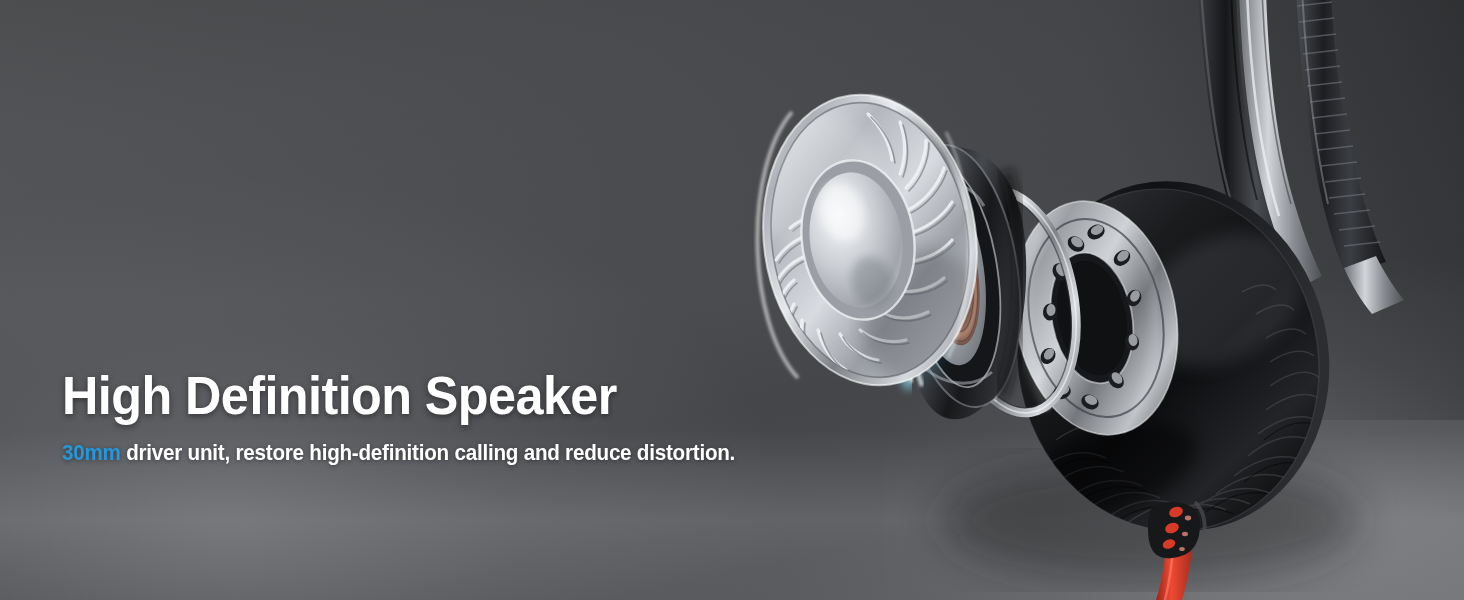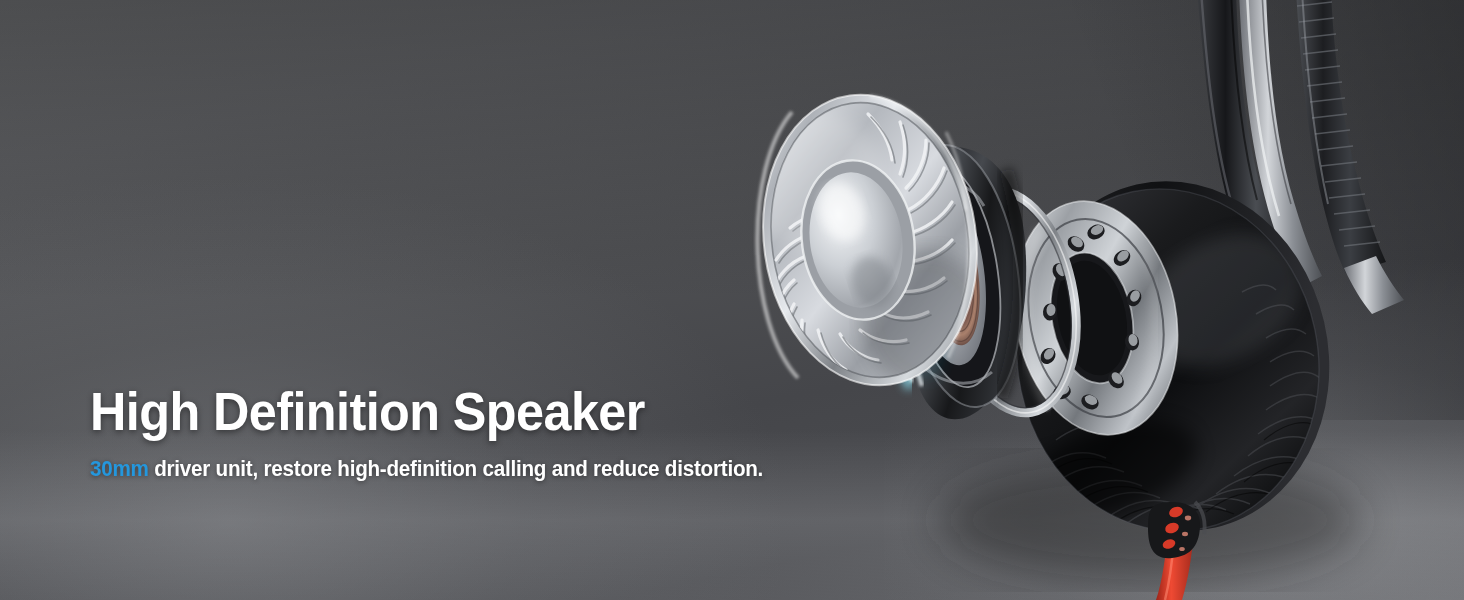--- a/index.html
+++ b/index.html
@@ -32,21 +32,21 @@
   .bg-vignette-right{
     position:absolute;right:0;top:0;width:420px;height:420px;
     background:linear-gradient(250deg,rgba(20,21,23,.38) 0%,rgba(20,21,23,0) 70%);
   }
   .bg-sheen{
     position:absolute;left:0;right:0;top:430px;height:200px;
     background:linear-gradient(180deg,rgba(190,192,196,0) 0%,rgba(185,187,191,.22) 45%,rgba(150,152,156,.05) 100%);
   }
 
   
-  .text-block{position:absolute;left:62px;top:384px;z-index:40;margin-left:28px;}
+  .text-block{position:absolute;left:62px;top:368px;z-index:40;}
   .headline{
     margin:0;
     font-size:53px;
     line-height:1.06;
     font-weight:700;
     color:#ffffff;
     letter-spacing:-.6px;
     transform:scaleX(.95);
     transform-origin:left center;
     text-shadow:0 2px 7px rgba(0,0,0,.45);

